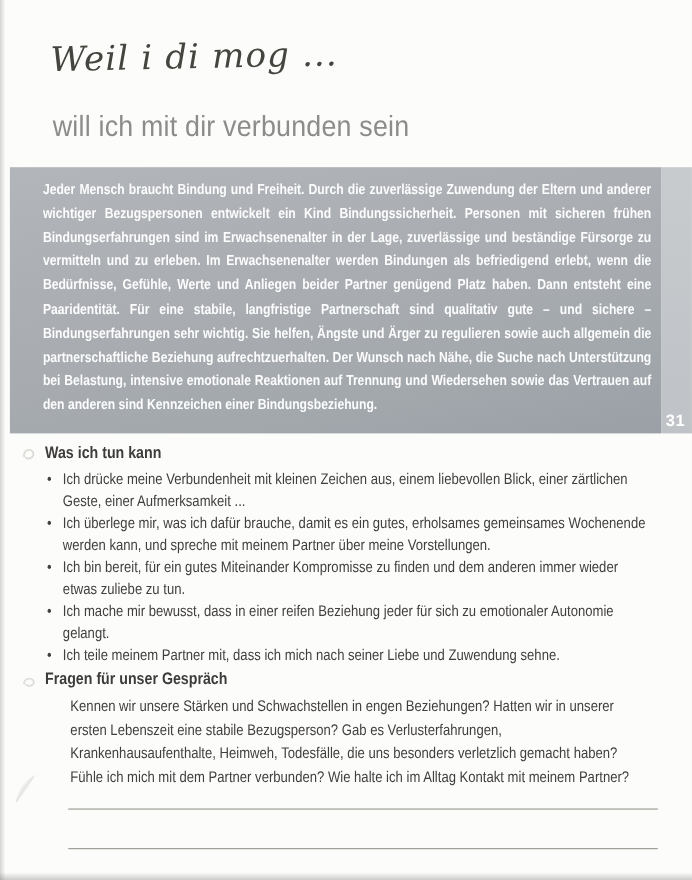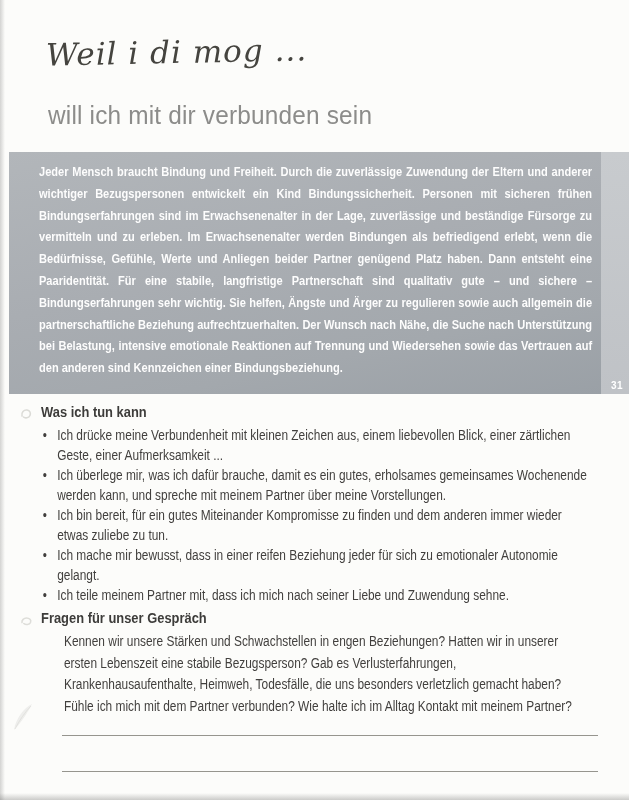--- a/index.html
+++ b/index.html
@@ -56,21 +56,21 @@
     font-size:13.2px;font-weight:700;color:#fdfdfd;
     line-height:21.8px;text-align:justify;
     letter-spacing:0;
   }
   .band-strip{
     width:28px;position:relative;
     background:linear-gradient(180deg,#c8cbce,#bfc2c6);
   }
   .page-num{
     position:absolute;right:6px;bottom:3px;
-    font-size:10px;font-weight:700;color:#ffffff;letter-spacing:.5px;
+    font-size:15px;font-weight:700;color:#ffffff;letter-spacing:.5px;
   }
   
   .orn{position:absolute;opacity:.8;}
   .orn1{left:19px;top:406px;}
   .orn2{left:19px;top:612px;}
   .feather{position:absolute;left:6px;top:700px;opacity:.5;}
   
   .sec{
     position:absolute;left:41px;width:646px;
     transform:scaleX(.85);transform-origin:0 0;

